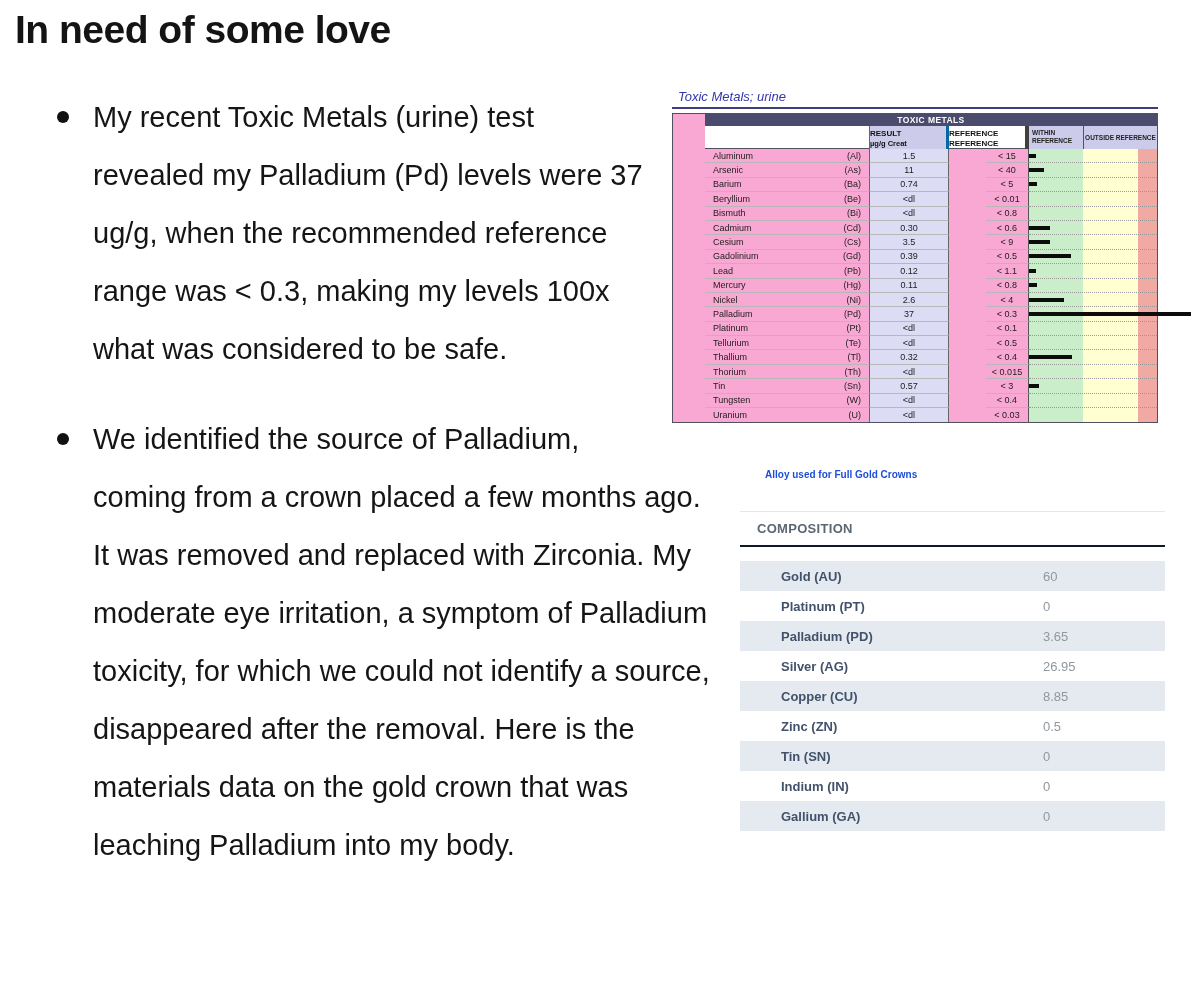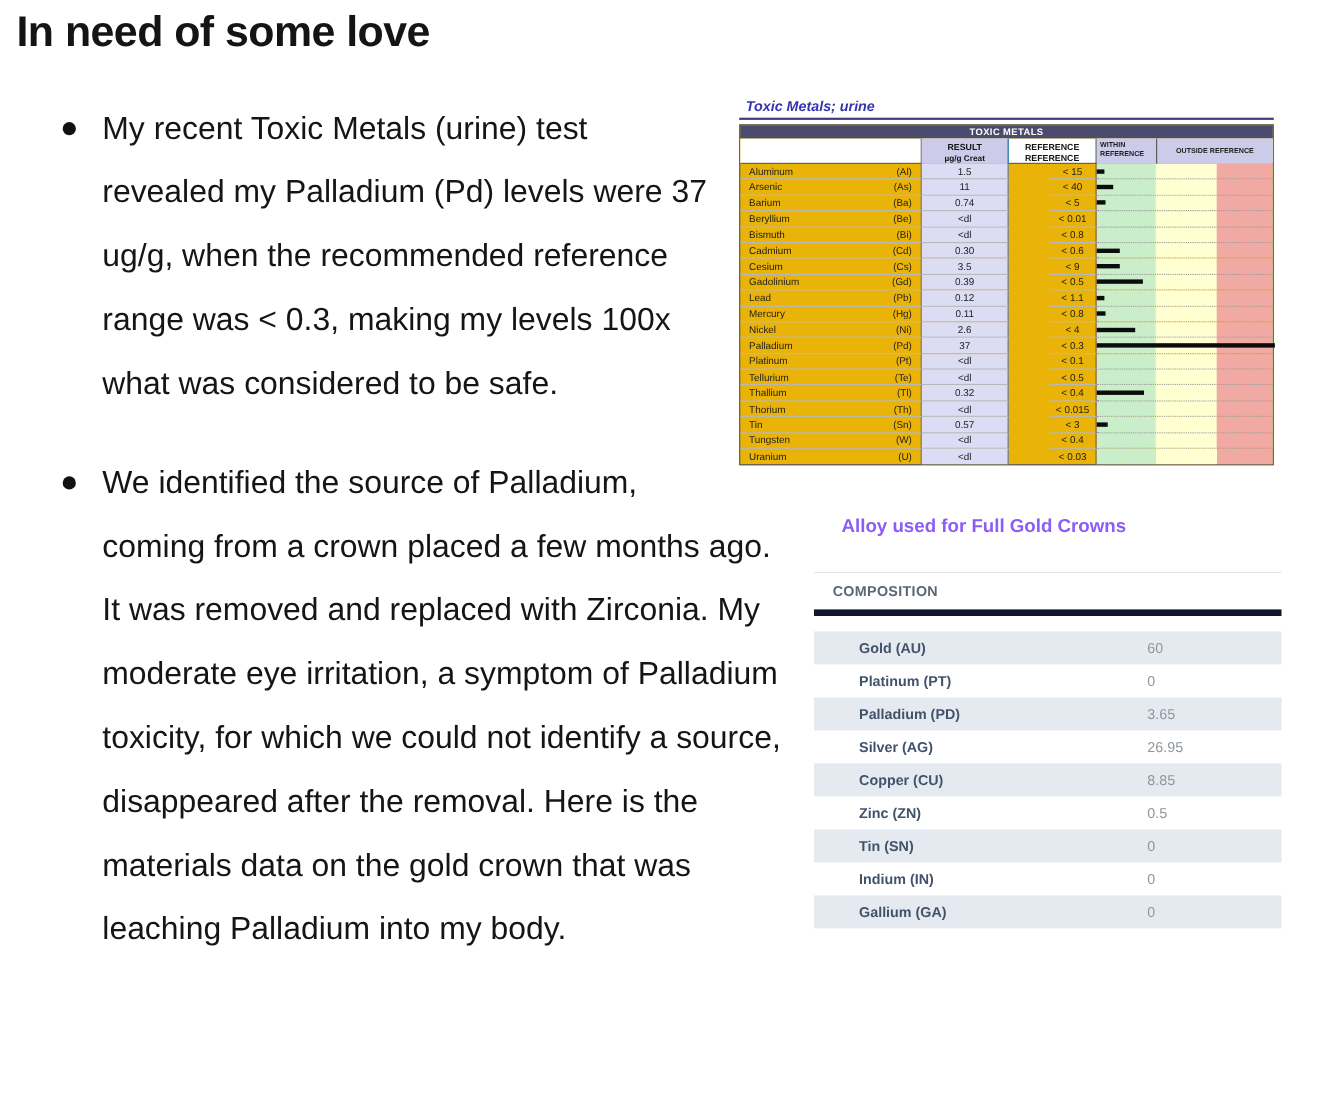--- a/index.html
+++ b/index.html
@@ -21,41 +21,41 @@
     font-size:29px; line-height:58px; margin:0 0 32px 0; color:#151515;
   }
   .bullet-dot {
     position:absolute; left:42px; top:23px; width:12px; height:12px;
     border-radius:50%; background:#111;
   }
 
   
   .lab-fig { float:right; width:486px; margin:0 26px 26px 20px; }
   .lab-caption {
-    font-style:italic; font-weight:700; font-size:13px;
+    font-style:italic; font-weight:400; font-size:13px;
     color:#3434ae; padding:1px 0 3px 6px;
   }
   .lab-rule { height:2px; background:#3c3c7e; margin-bottom:4px; }
-  .lab-table { border:1px solid #50505e; background:#eab308; }
+  .lab-table { border:1px solid #50505e; background:#f9a8d4;padding-left:32px; }
   .lab-band {
     background:var(--accent_navy,#4b4b6d); color:#fff; text-align:center;
     font-size:8.5px; font-weight:700; height:12px; line-height:12px; letter-spacing:.4px;
   }
   .lab-headrow {
     display:grid; grid-template-columns:165px 79px 80px 1fr;
     height:23px; border-bottom:1px solid #50505e; background:#fff;
   }
   .h-name { border-right:1px solid #666; }
   .h-result {
-    background:var(--lavender,#ccccea); border-right:1px solid #0369a1;
-    text-align:center; font-weight:700; font-size:8px; line-height:1.25; padding-top:3px;
+    background:var(--lavender,#ccccea); border-right:3px solid #0369a1;
+    font-weight:700; font-size:8px; line-height:1.25; padding-top:3px;
   }
   .h-result .unit { font-size:7.5px; }
   .h-ref {
-    border-right:1px solid #404040; text-align:center;
+    border-right:4px solid #404040; 
     font-weight:700; font-size:8px; line-height:1.25; padding-top:3px;
   }
   .h-bars { background:var(--lavender,#ccccea); display:flex; }
   .h-within {
     width:54px; font-size:6.5px; font-weight:700; line-height:1.3;
     padding:3px 0 0 3px; color:#222;
   }
   .h-outside {
     flex:1; border-left:1px solid #555; font-size:6.5px; font-weight:700;
     display:flex; align-items:center; justify-content:center; color:#222;
@@ -82,25 +82,25 @@
   .lab-row:last-child .c-ref { border-bottom:none; }
   .lab-row:last-child .c-bars { border-bottom:none; }
   .bar {
     position:absolute; left:0; top:50%; transform:translateY(-50%);
     height:4px; background:#0c0c0c;
   }
 
   
   .alloy-fig { float:right; clear:right; width:425px; margin:0 19px 40px 24px; padding-top:46px; }
   .alloy-caption {
-    font-size:17px; font-weight:600; color:#8b5cf6;
+    font-size:10px; font-weight:600; color:#1d4ed8;
     padding-left:25px; margin-bottom:31px;
   }
   .alloy-head {
-    border-top:1px solid #e6e6e6; border-bottom:6px solid #0f172a;
+    border-top:1px solid #e6e6e6; border-bottom:2px solid #0f172a;
     padding:9px 0 9px 17px; color:#5b6773; font-weight:700;
     font-size:13px; letter-spacing:.3px; margin-bottom:14px;
   }
   .alloy-rows { width:100%; }
   .alloy-row { height:30px; display:flex; align-items:center; font-size:13px; }
   .alloy-row.shade { background:var(--alloy_shade,#e4eaf0); }
   .alloy-label { font-weight:700; color:#42526b; padding-left:41px; width:303px; }
   .alloy-value { color:#90979d; }
 </style>
 </head>

